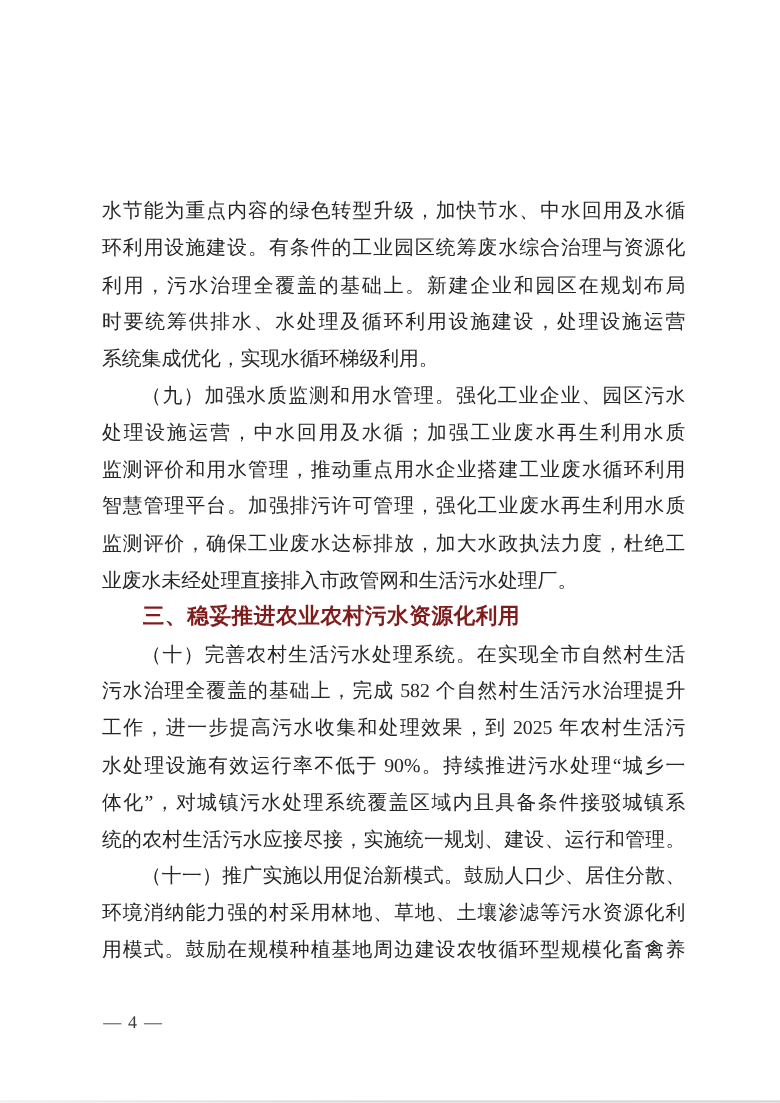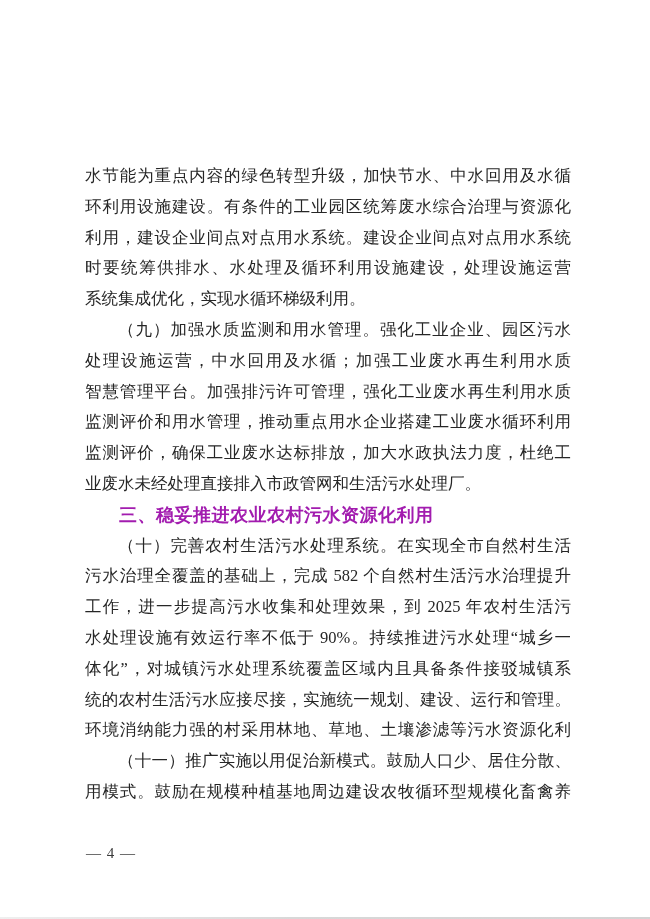--- a/index.html
+++ b/index.html
@@ -40,25 +40,25 @@
   .line.end {
     text-align: left;
     text-align-last: left;
   }
   .line.indent { padding-left: 33px; }
   .heading-line {
     display: block;
     height: 30.8px;
     line-height: 30.8px;
     padding-left: 34px;
-    font-family: Liberation Sans, sans-serif;
+    font-family: Liberation Mono, monospace;
     font-weight: bold;
     font-size: 18px;
     letter-spacing: 0.5px;
-    color: #a21caf;
+    color: #7f1d1d;
     text-align: left;
   }
   .footer {
     position: absolute;
     left: 86px;
     top: 843px;
     height: 20px;
     line-height: 20px;
     font-size: 15px;
     letter-spacing: 1px;
@@ -75,50 +75,50 @@
 </head>
 <body>
 
 <div class="sheet">
 
   <div class="textblock">
 
     <div class="para">
       <span class="line">水节能为重点内容的绿色转型升级，加快节水、中水回用及水循</span>
       <span class="line">环利用设施建设。有条件的工业园区统筹废水综合治理与资源化</span>
-      <span class="line">利用，建设企业间点对点用水系统。建设企业间点对点用水系统</span>
+      <span class="line">利用，污水治理全覆盖的基础上。新建企业和园区在规划布局</span>
       <span class="line">时要统筹供排水、水处理及循环利用设施建设，处理设施运营</span>
       <span class="line end">系统集成优化，实现水循环梯级利用。</span>
     </div>
 
     <div class="para">
       <span class="line indent">（九）加强水质监测和用水管理。强化工业企业、园区污水</span>
       <span class="line">处理设施运营，中水回用及水循；加强工业废水再生利用水质</span>
+      <span class="line">监测评价和用水管理，推动重点用水企业搭建工业废水循环利用</span>
       <span class="line">智慧管理平台。加强排污许可管理，强化工业废水再生利用水质</span>
-      <span class="line">监测评价和用水管理，推动重点用水企业搭建工业废水循环利用</span>
       <span class="line">监测评价，确保工业废水达标排放，加大水政执法力度，杜绝工</span>
       <span class="line end">业废水未经处理直接排入市政管网和生活污水处理厂。</span>
     </div>
 
     <h2 class="para">
       <span class="heading-line">三、稳妥推进农业农村污水资源化利用</span>
     </h2>
 
     <div class="para">
       <span class="line indent">（十）完善农村生活污水处理系统。在实现全市自然村生活</span>
       <span class="line">污水治理全覆盖的基础上，完成 582 个自然村生活污水治理提升</span>
       <span class="line">工作，进一步提高污水收集和处理效果，到 2025 年农村生活污</span>
       <span class="line">水处理设施有效运行率不低于 90%。持续推进污水处理“城乡一</span>
       <span class="line">体化”，对城镇污水处理系统覆盖区域内且具备条件接驳城镇系</span>
       <span class="line">统的农村生活污水应接尽接，实施统一规划、建设、运行和管理。</span>
     </div>
 
     <div class="para">
+      <span class="line indent">（十一）推广实施以用促治新模式。鼓励人口少、居住分散、</span>
       <span class="line">环境消纳能力强的村采用林地、草地、土壤渗滤等污水资源化利</span>
-      <span class="line indent">（十一）推广实施以用促治新模式。鼓励人口少、居住分散、</span>
       <span class="line">用模式。鼓励在规模种植基地周边建设农牧循环型规模化畜禽养</span>
     </div>
 
   </div>
 
   <div class="footer">
     <span>— 4 —</span>
   </div>
 
   <div class="scan-edge"></div>

